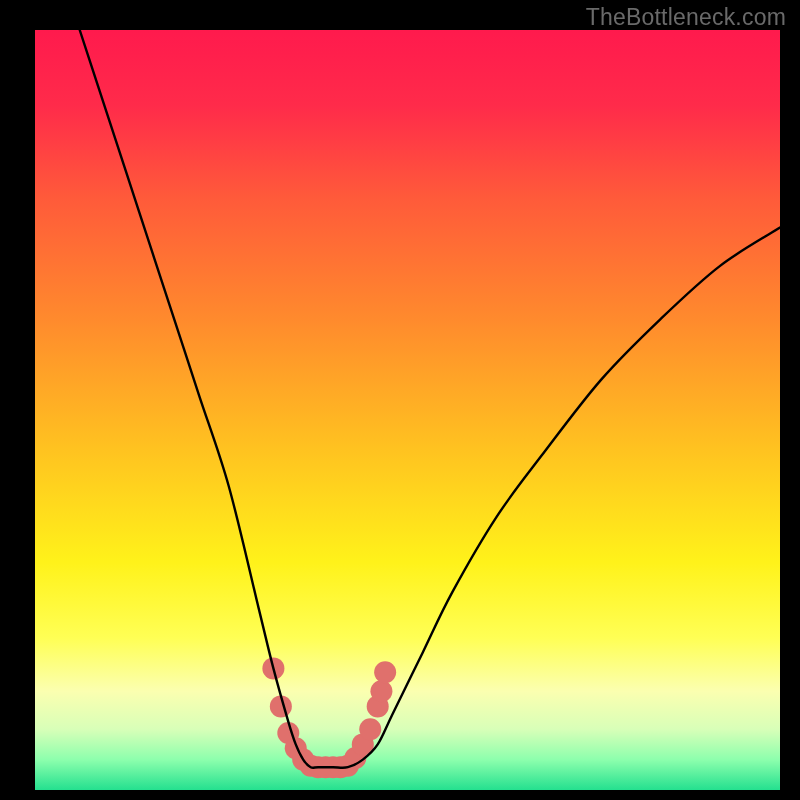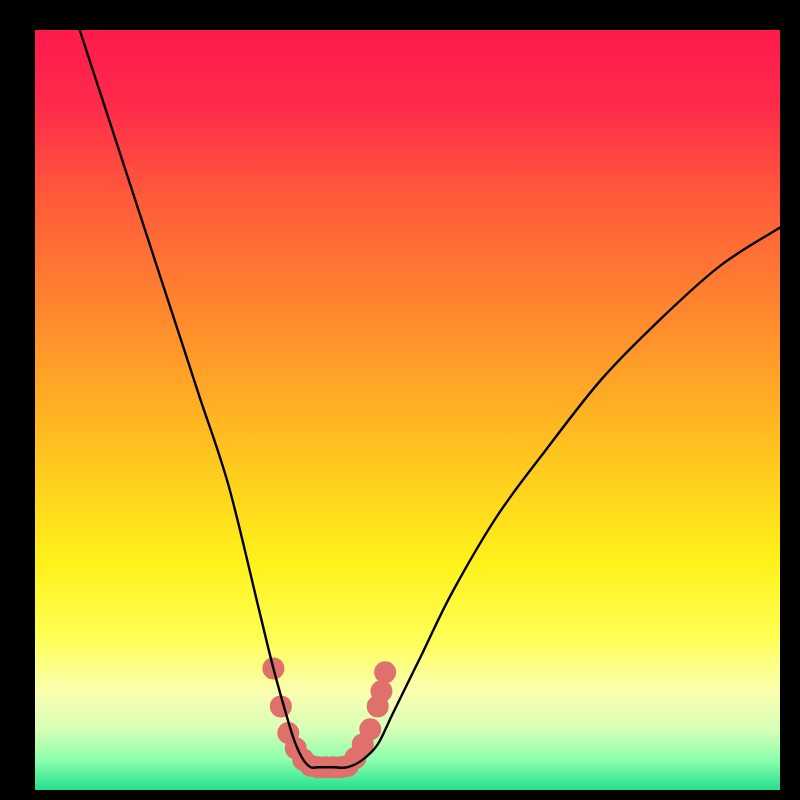--- a/index.html
+++ b/index.html
@@ -87,13 +87,14 @@
           <circle cx="327.80" cy="714.40" r="11" fill="#e0706c"></circle>
           <circle cx="335.25" cy="699.20" r="11" fill="#e0706c"></circle>
           <circle cx="342.70" cy="676.40" r="11" fill="#e0706c"></circle>
           <circle cx="346.43" cy="661.20" r="11" fill="#e0706c"></circle>
           <circle cx="350.15" cy="642.20" r="11" fill="#e0706c"></circle>
         </g>
       <path id="curve-path" fill="none" stroke="#000000" stroke-width="2.4" stroke-linecap="round" stroke-linejoin="round" d="M 44.70 0.00 C 49.67 15.20 64.57 60.80 74.50 91.20 C 84.43 121.60 94.37 152.00 104.30 182.40 C 114.23 212.80 124.17 243.20 134.10 273.60 C 144.03 304.00 153.97 334.40 163.90 364.80 C 173.83 395.20 183.77 420.53 193.70 456.00 C 203.63 491.47 216.05 547.20 223.50 577.60 C 230.95 608.00 233.43 619.40 238.40 638.40 C 243.37 657.40 249.58 678.93 253.30 691.60 C 257.03 704.27 258.27 708.07 260.75 714.40 C 263.23 720.73 265.72 725.80 268.20 729.60 C 270.68 733.40 273.17 735.93 275.65 737.20 C 278.13 738.47 279.38 737.20 283.10 737.20 C 286.83 737.20 293.03 737.20 298.00 737.20 C 302.97 737.20 307.93 738.47 312.90 737.20 C 317.87 735.93 322.83 733.40 327.80 729.60 C 332.77 725.80 337.73 722.00 342.70 714.40 C 347.67 706.80 350.15 699.20 357.60 684.00 C 365.05 668.80 377.47 643.47 387.40 623.20 C 397.33 602.93 404.78 585.20 417.20 562.40 C 429.62 539.60 447.00 509.20 461.90 486.40 C 476.80 463.60 489.22 448.40 506.60 425.60 C 523.98 402.80 546.33 372.40 566.20 349.60 C 586.07 326.80 605.93 307.80 625.80 288.80 C 645.67 269.80 665.53 250.80 685.40 235.60 C 705.27 220.40 735.07 203.93 745.00 197.60 "></path>
     </svg>
   </div>
 
+  <div class="watermark">TheBottleneck.com</div>
 </div>
 
 </body></html>

